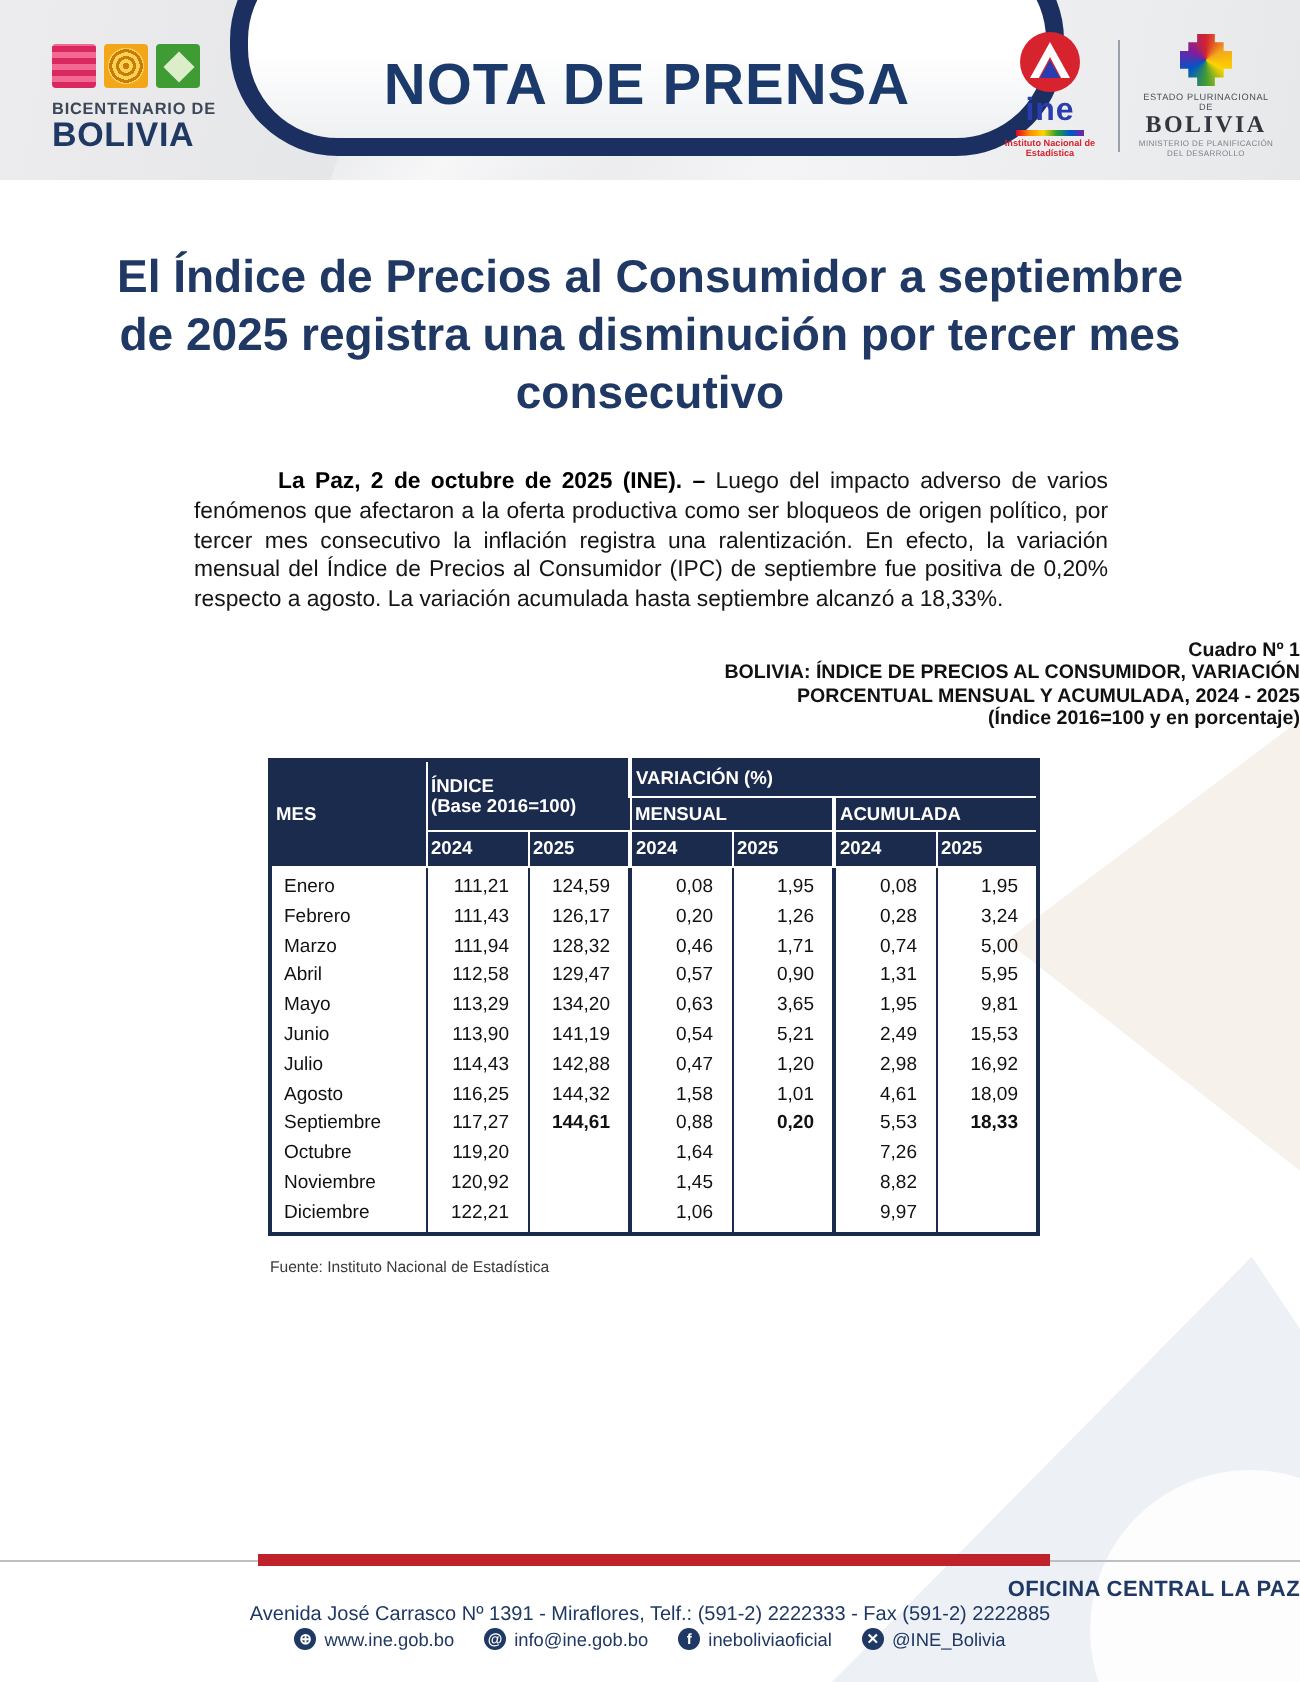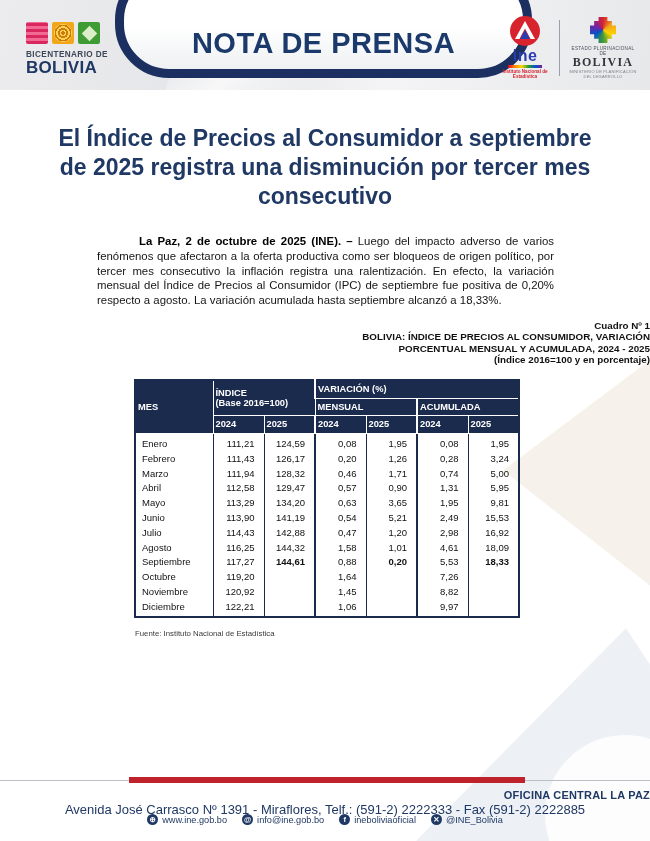--- a/index.html
+++ b/index.html
@@ -116,21 +116,21 @@
   table.ipc tbody tr:last-child td{padding-bottom:4px;}
   .source{
     position:absolute; top:629px; left:135px; font-size:7.8px; color:#3a3a3a;
   }
   
   .footer-hr{position:absolute; top:780px; left:0; width:650px; height:1px; background:#bcbfc4;}
   .footer-red{position:absolute; top:777px; left:129px; width:396px; height:6px; background:#c0222b;}
   .footer-office{position:absolute; top:789px; left:0; width:650px; text-align:right;
     font-size:11px; font-weight:800; color:#1f3864; letter-spacing:.2px;}
   .footer-address{position:absolute; top:802px; left:0; width:650px; text-align:center;
-    font-size:13px; color:#1f3864;}
+    font-size:10px; color:#1f3864;}
   .footer-links{position:absolute; top:814px; left:0; width:650px;
     display:flex; justify-content:center; gap:15px; font-size:9.2px; color:#1f3864;}
   .flink{display:flex; align-items:center; gap:4px;}
   .flink .ic{
     width:11px;height:11px;border-radius:50%;background:#1f3864;color:#fff;
     font-size:7.5px;line-height:11px;text-align:center;display:inline-block;font-weight:bold;
   }
 </style>
 </head>
 <body>

